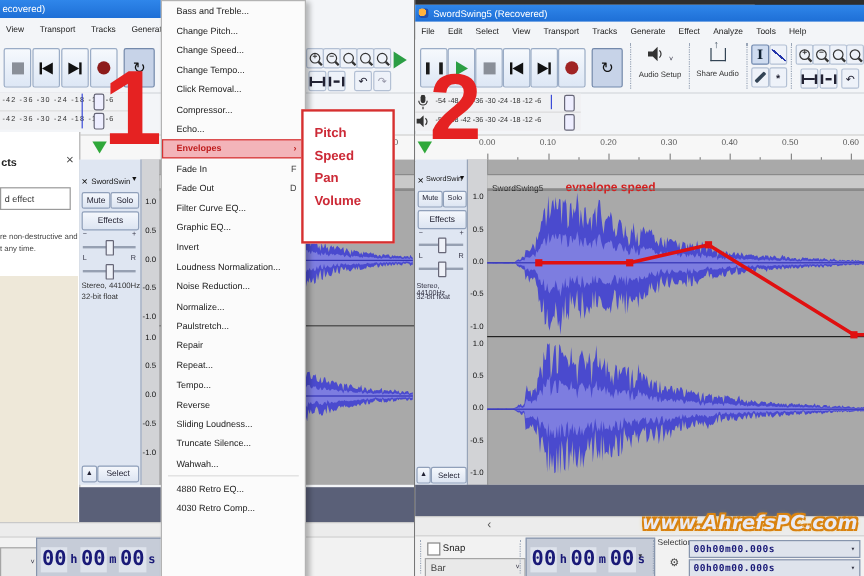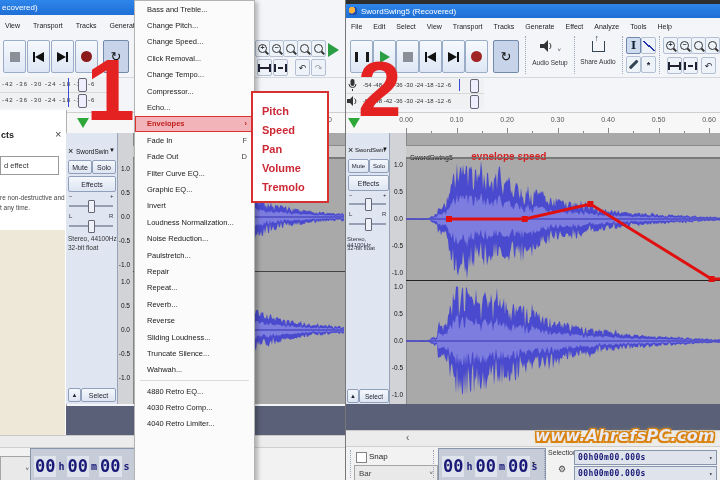--- a/index.html
+++ b/index.html
@@ -540,25 +540,25 @@
       </div>
       <div class="menu-item">
         <span class="lab">Change Pitch...</span>
         <span class="short"></span>
       </div>
       <div class="menu-item">
         <span class="lab">Change Speed...</span>
         <span class="short"></span>
       </div>
       <div class="menu-item">
+        <span class="lab">Change Tempo...</span>
+        <span class="short"></span>
+      </div>
+      <div class="menu-item">
         <span class="lab">Click Removal...</span>
-        <span class="short"></span>
-      </div>
-      <div class="menu-item">
-        <span class="lab">Change Tempo...</span>
         <span class="short"></span>
       </div>
       <div class="menu-item">
         <span class="lab">Compressor...</span>
         <span class="short"></span>
       </div>
       <div class="menu-item">
         <span class="lab">Echo...</span>
         <span class="short"></span>
       </div>
@@ -588,33 +588,37 @@
       </div>
       <div class="menu-item">
         <span class="lab">Loudness Normalization...</span>
         <span class="short"></span>
       </div>
       <div class="menu-item">
         <span class="lab">Noise Reduction...</span>
         <span class="short"></span>
       </div>
       <div class="menu-item">
+        <span class="lab">Normalize...</span>
+        <span class="short"></span>
+      </div>
+      <div class="menu-item">
         <span class="lab">Paulstretch...</span>
         <span class="short"></span>
       </div>
       <div class="menu-item">
         <span class="lab">Repair</span>
         <span class="short"></span>
       </div>
       <div class="menu-item">
         <span class="lab">Repeat...</span>
         <span class="short"></span>
       </div>
       <div class="menu-item">
-        <span class="lab">Reverb...</span>
+        <span class="lab">Tempo...</span>
         <span class="short"></span>
       </div>
       <div class="menu-item">
         <span class="lab">Reverse</span>
         <span class="short"></span>
       </div>
       <div class="menu-item">
         <span class="lab">Sliding Loudness...</span>
         <span class="short"></span>
       </div>
@@ -626,30 +630,25 @@
         <span class="lab">Wahwah...</span>
         <span class="short"></span>
       </div>
       <div class="menu-sep"></div>
       <div class="menu-item">
         <span class="lab">4880 Retro EQ...</span>
         <span class="short"></span>
       </div>
       <div class="menu-item">
         <span class="lab">4030 Retro Comp...</span>
-        <span class="short"></span>
-      </div>
-      <div class="menu-item">
-        <span class="lab">4040 Retro Limiter...</span>
         <span class="short"></span>
       </div>
     </div>
   <div id="env-submenu">
       <div class="sub-item">Pitch</div>
       <div class="sub-item">Speed</div>
       <div class="sub-item">Pan</div>
       <div class="sub-item">Volume</div>
-      <div class="sub-item">Tremolo</div>
     </div>
 
   <div class="bignum" style="left:86px;top:50px;font-size:88px;">1</div>
   <div class="bignum" style="left:358px;top:54px;font-size:78px;">2</div>
 </div>
 
 </body></html>

